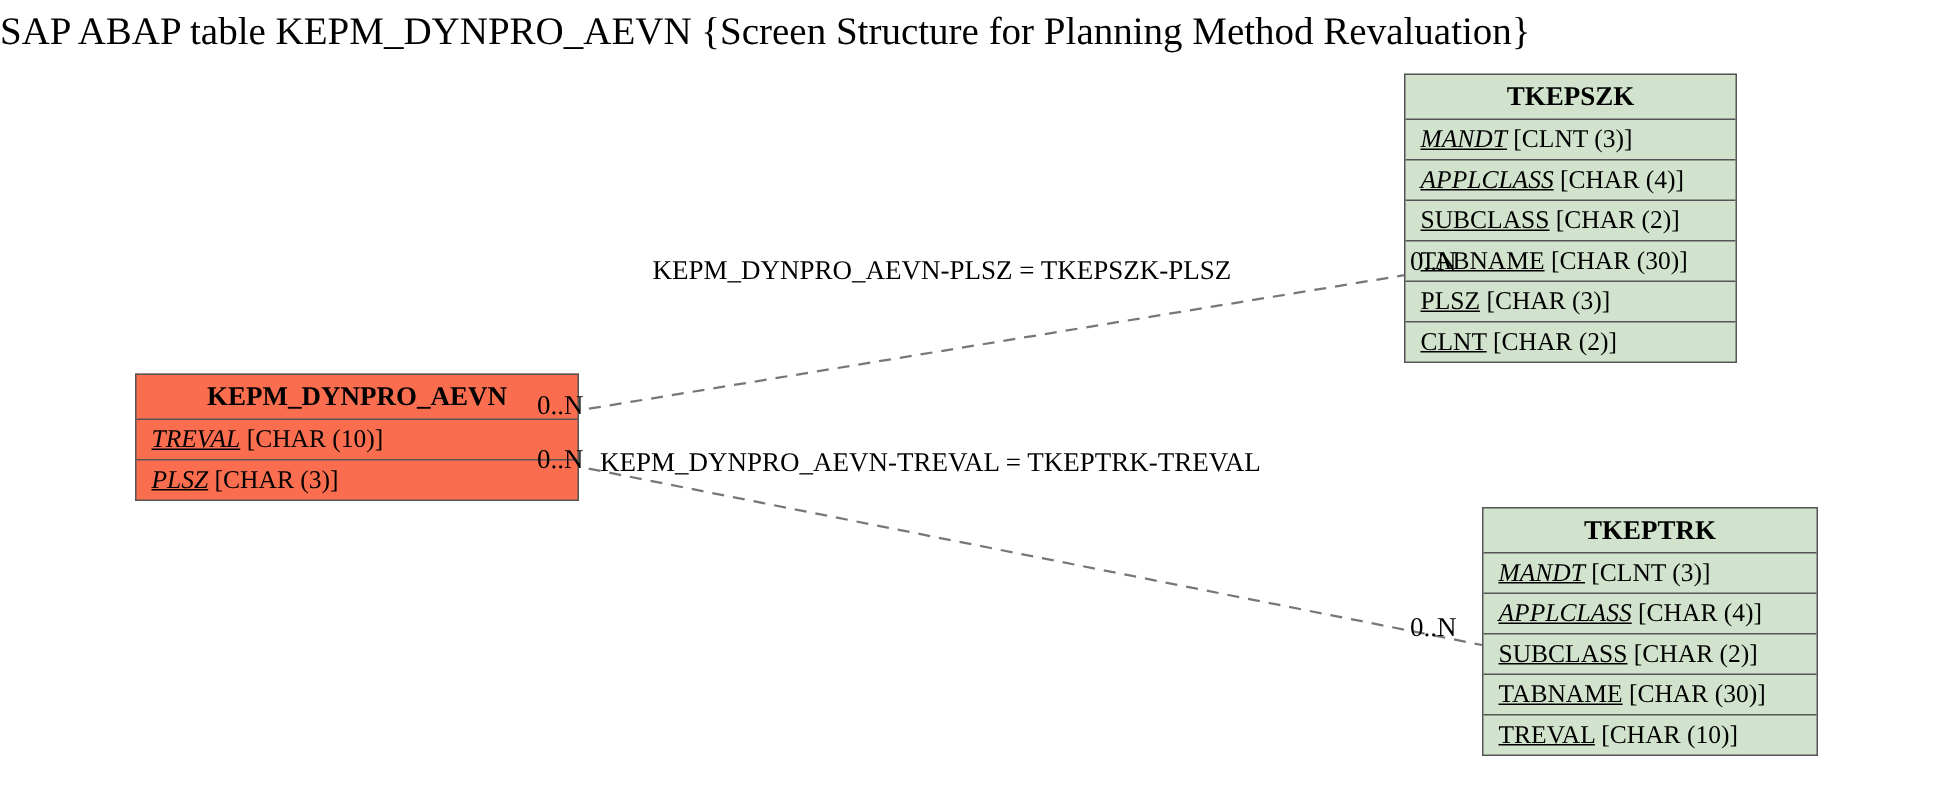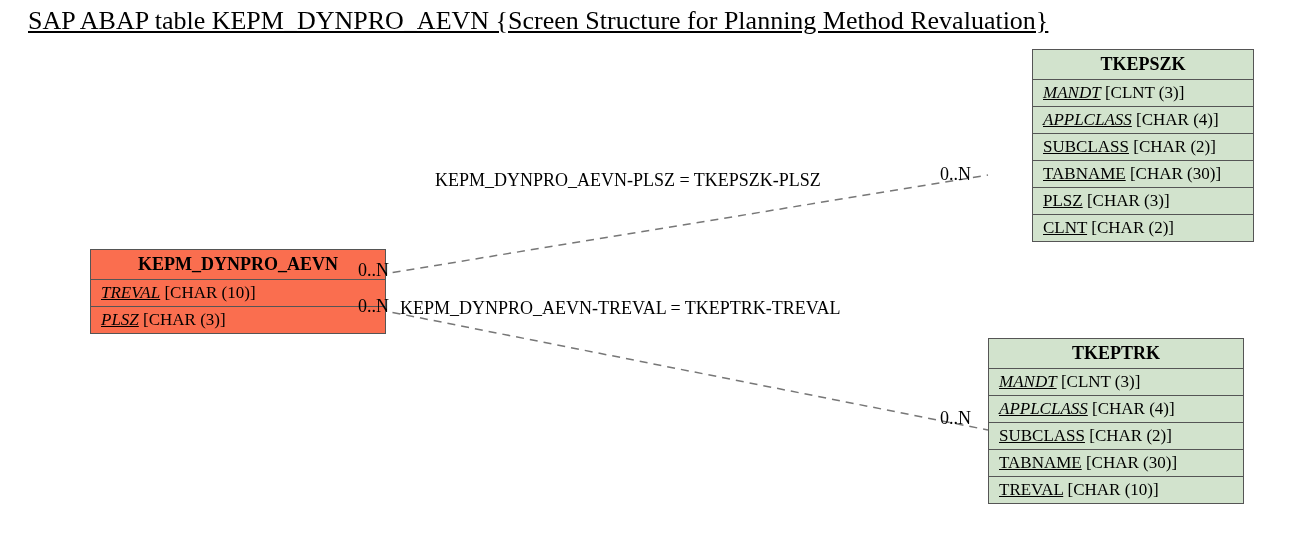--- a/index.html
+++ b/index.html
@@ -8,23 +8,22 @@
     width: 1301px;
     height: 538px;
     position: relative;
     font-family: "Times New Roman", Times, serif;
     background: #fff;
     color: #000;
   }
   .title {
     position: absolute;
     top: 6px;
-    left: 28px;
+    left: 0;
     font-size: 26px;
-    text-decoration: underline;
   }
   .table-box {
     position: absolute;
     border: 1px solid #555;
     box-sizing: border-box;
   }
   .table-box .hdr {
     font-weight: bold;
     text-align: center;
     padding: 4px 10px;
@@ -72,31 +71,31 @@
   <div class="row">
     <span class="fld ital">TREVAL</span>
     <span class="typ">[CHAR (10)]</span>
   </div>
   <div class="row">
     <span class="fld ital">PLSZ</span>
     <span class="typ">[CHAR (3)]</span>
   </div>
 </div>
 
-<div class="table-box green" style="left:1032px; top:49px; width:222px;">
+<div class="table-box green" style="left:936px; top:49px; width:222px;">
   <div class="hdr">TKEPSZK</div>
   <div class="row"><span class="fld ital">MANDT</span> <span class="typ">[CLNT (3)]</span></div>
   <div class="row"><span class="fld ital">APPLCLASS</span> <span class="typ">[CHAR (4)]</span></div>
   <div class="row"><span class="fld">SUBCLASS</span> <span class="typ">[CHAR (2)]</span></div>
   <div class="row"><span class="fld">TABNAME</span> <span class="typ">[CHAR (30)]</span></div>
   <div class="row"><span class="fld">PLSZ</span> <span class="typ">[CHAR (3)]</span></div>
   <div class="row"><span class="fld">CLNT</span> <span class="typ">[CHAR (2)]</span></div>
 </div>
 
-<div class="table-box green" style="left:988px; top:338px; width:256px;">
+<div class="table-box green" style="left:988px; top:338px; width:224px;">
   <div class="hdr">TKEPTRK</div>
   <div class="row"><span class="fld ital">MANDT</span> <span class="typ">[CLNT (3)]</span></div>
   <div class="row"><span class="fld ital">APPLCLASS</span> <span class="typ">[CHAR (4)]</span></div>
   <div class="row"><span class="fld">SUBCLASS</span> <span class="typ">[CHAR (2)]</span></div>
   <div class="row"><span class="fld">TABNAME</span> <span class="typ">[CHAR (30)]</span></div>
   <div class="row"><span class="fld">TREVAL</span> <span class="typ">[CHAR (10)]</span></div>
 </div>
 
 <div class="lbl" style="left:358px; top:260px;">0..N</div>
 <div class="lbl" style="left:358px; top:296px;">0..N</div>

